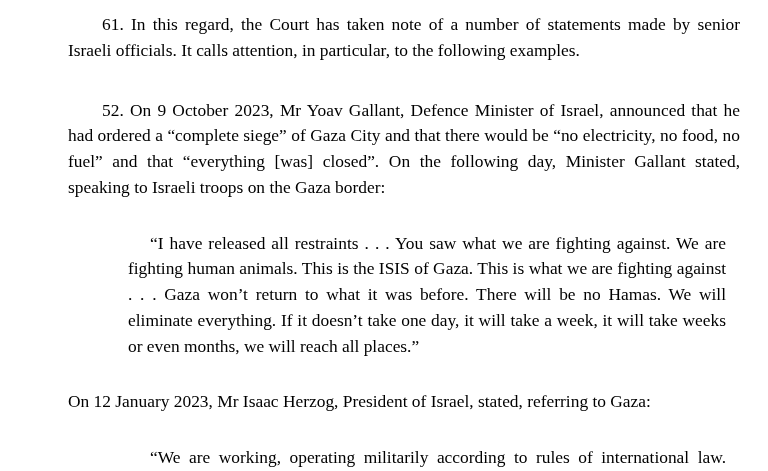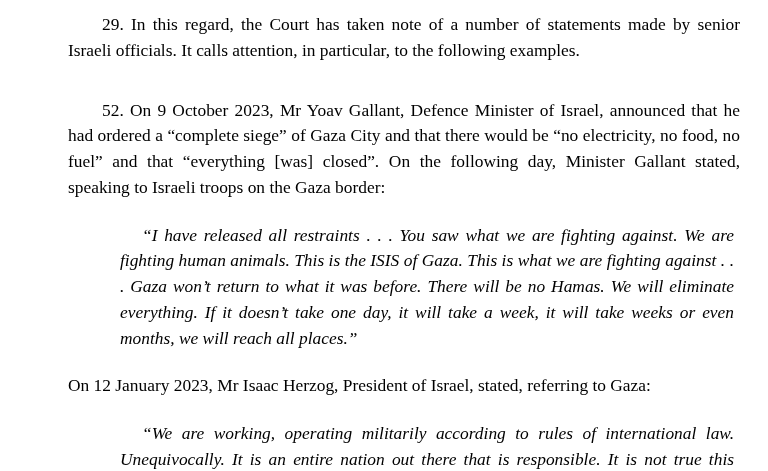--- a/index.html
+++ b/index.html
@@ -36,36 +36,35 @@
     height: 34px;
   }
   .spacer-md {
     height: 22px;
   }
   .quote {
     font-size: 17.4px;
     line-height: 1.48;
     text-align: justify;
     text-justify: inter-word;
-    margin: 0;
+    margin: 8px;
     padding-left: 52px;
     padding-right: 6px;
     text-indent: 22px;
-    font-style: italic;
   }
   .flush {
     text-indent: 0;
   }
 </style>
 </head>
 <body>
 
 <div class="page">
 
-  <p class="para indent">29. In this regard, the Court has taken note of a number of statements made by senior Israeli officials. It calls attention, in particular, to the following examples.</p>
+  <p class="para indent">61. In this regard, the Court has taken note of a number of statements made by senior Israeli officials. It calls attention, in particular, to the following examples.</p>
 
   <div class="spacer-lg"></div>
 
   <p class="para indent">52. On 9 October 2023, Mr Yoav Gallant, Defence Minister of Israel, announced that he had ordered a “complete siege” of Gaza City and that there would be “no electricity, no food, no fuel” and that “everything [was] closed”. On the following day, Minister Gallant stated, speaking to Israeli troops on the Gaza border:</p>
 
   <div class="spacer-md"></div>
 
   <p class="quote">“I have released all restraints . . . You saw what we are fighting against. We are fighting human animals. This is the ISIS of Gaza. This is what we are fighting against . . . Gaza won’t return to what it was before. There will be no Hamas. We will eliminate everything. If it doesn’t take one day, it will take a week, it will take weeks or even months, we will reach all places.”</p>
 
   <div class="spacer-md"></div>

